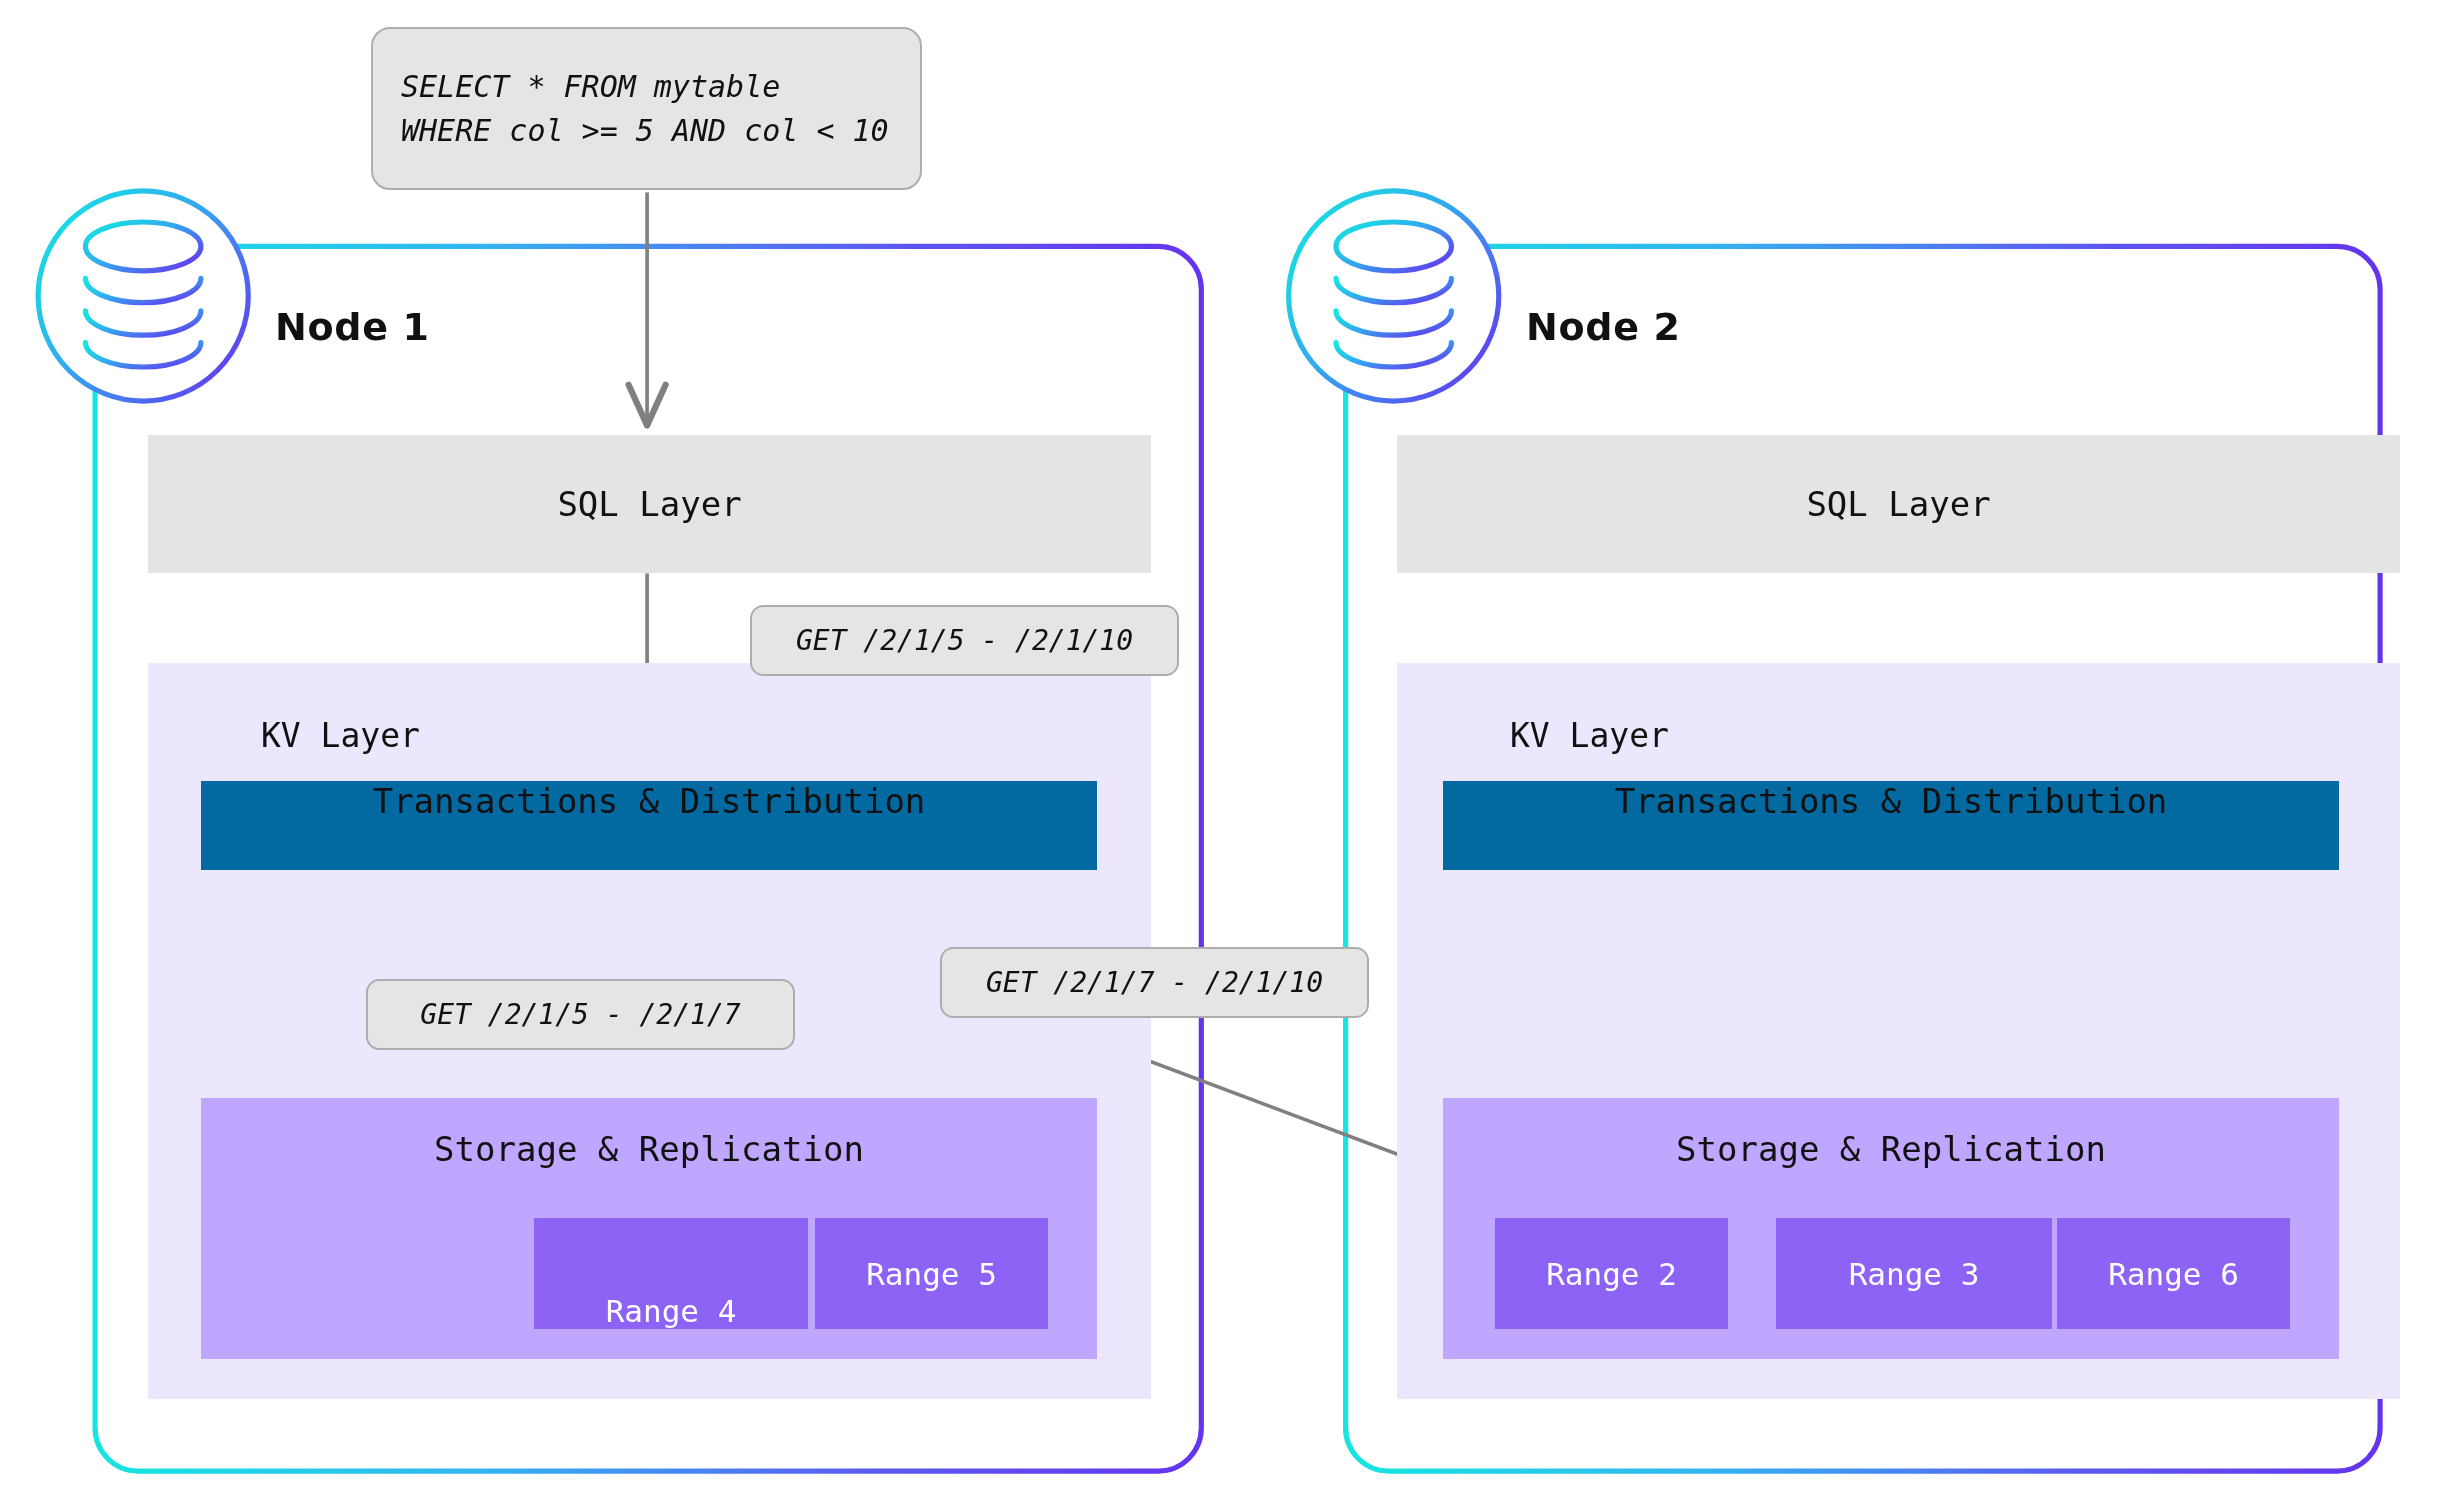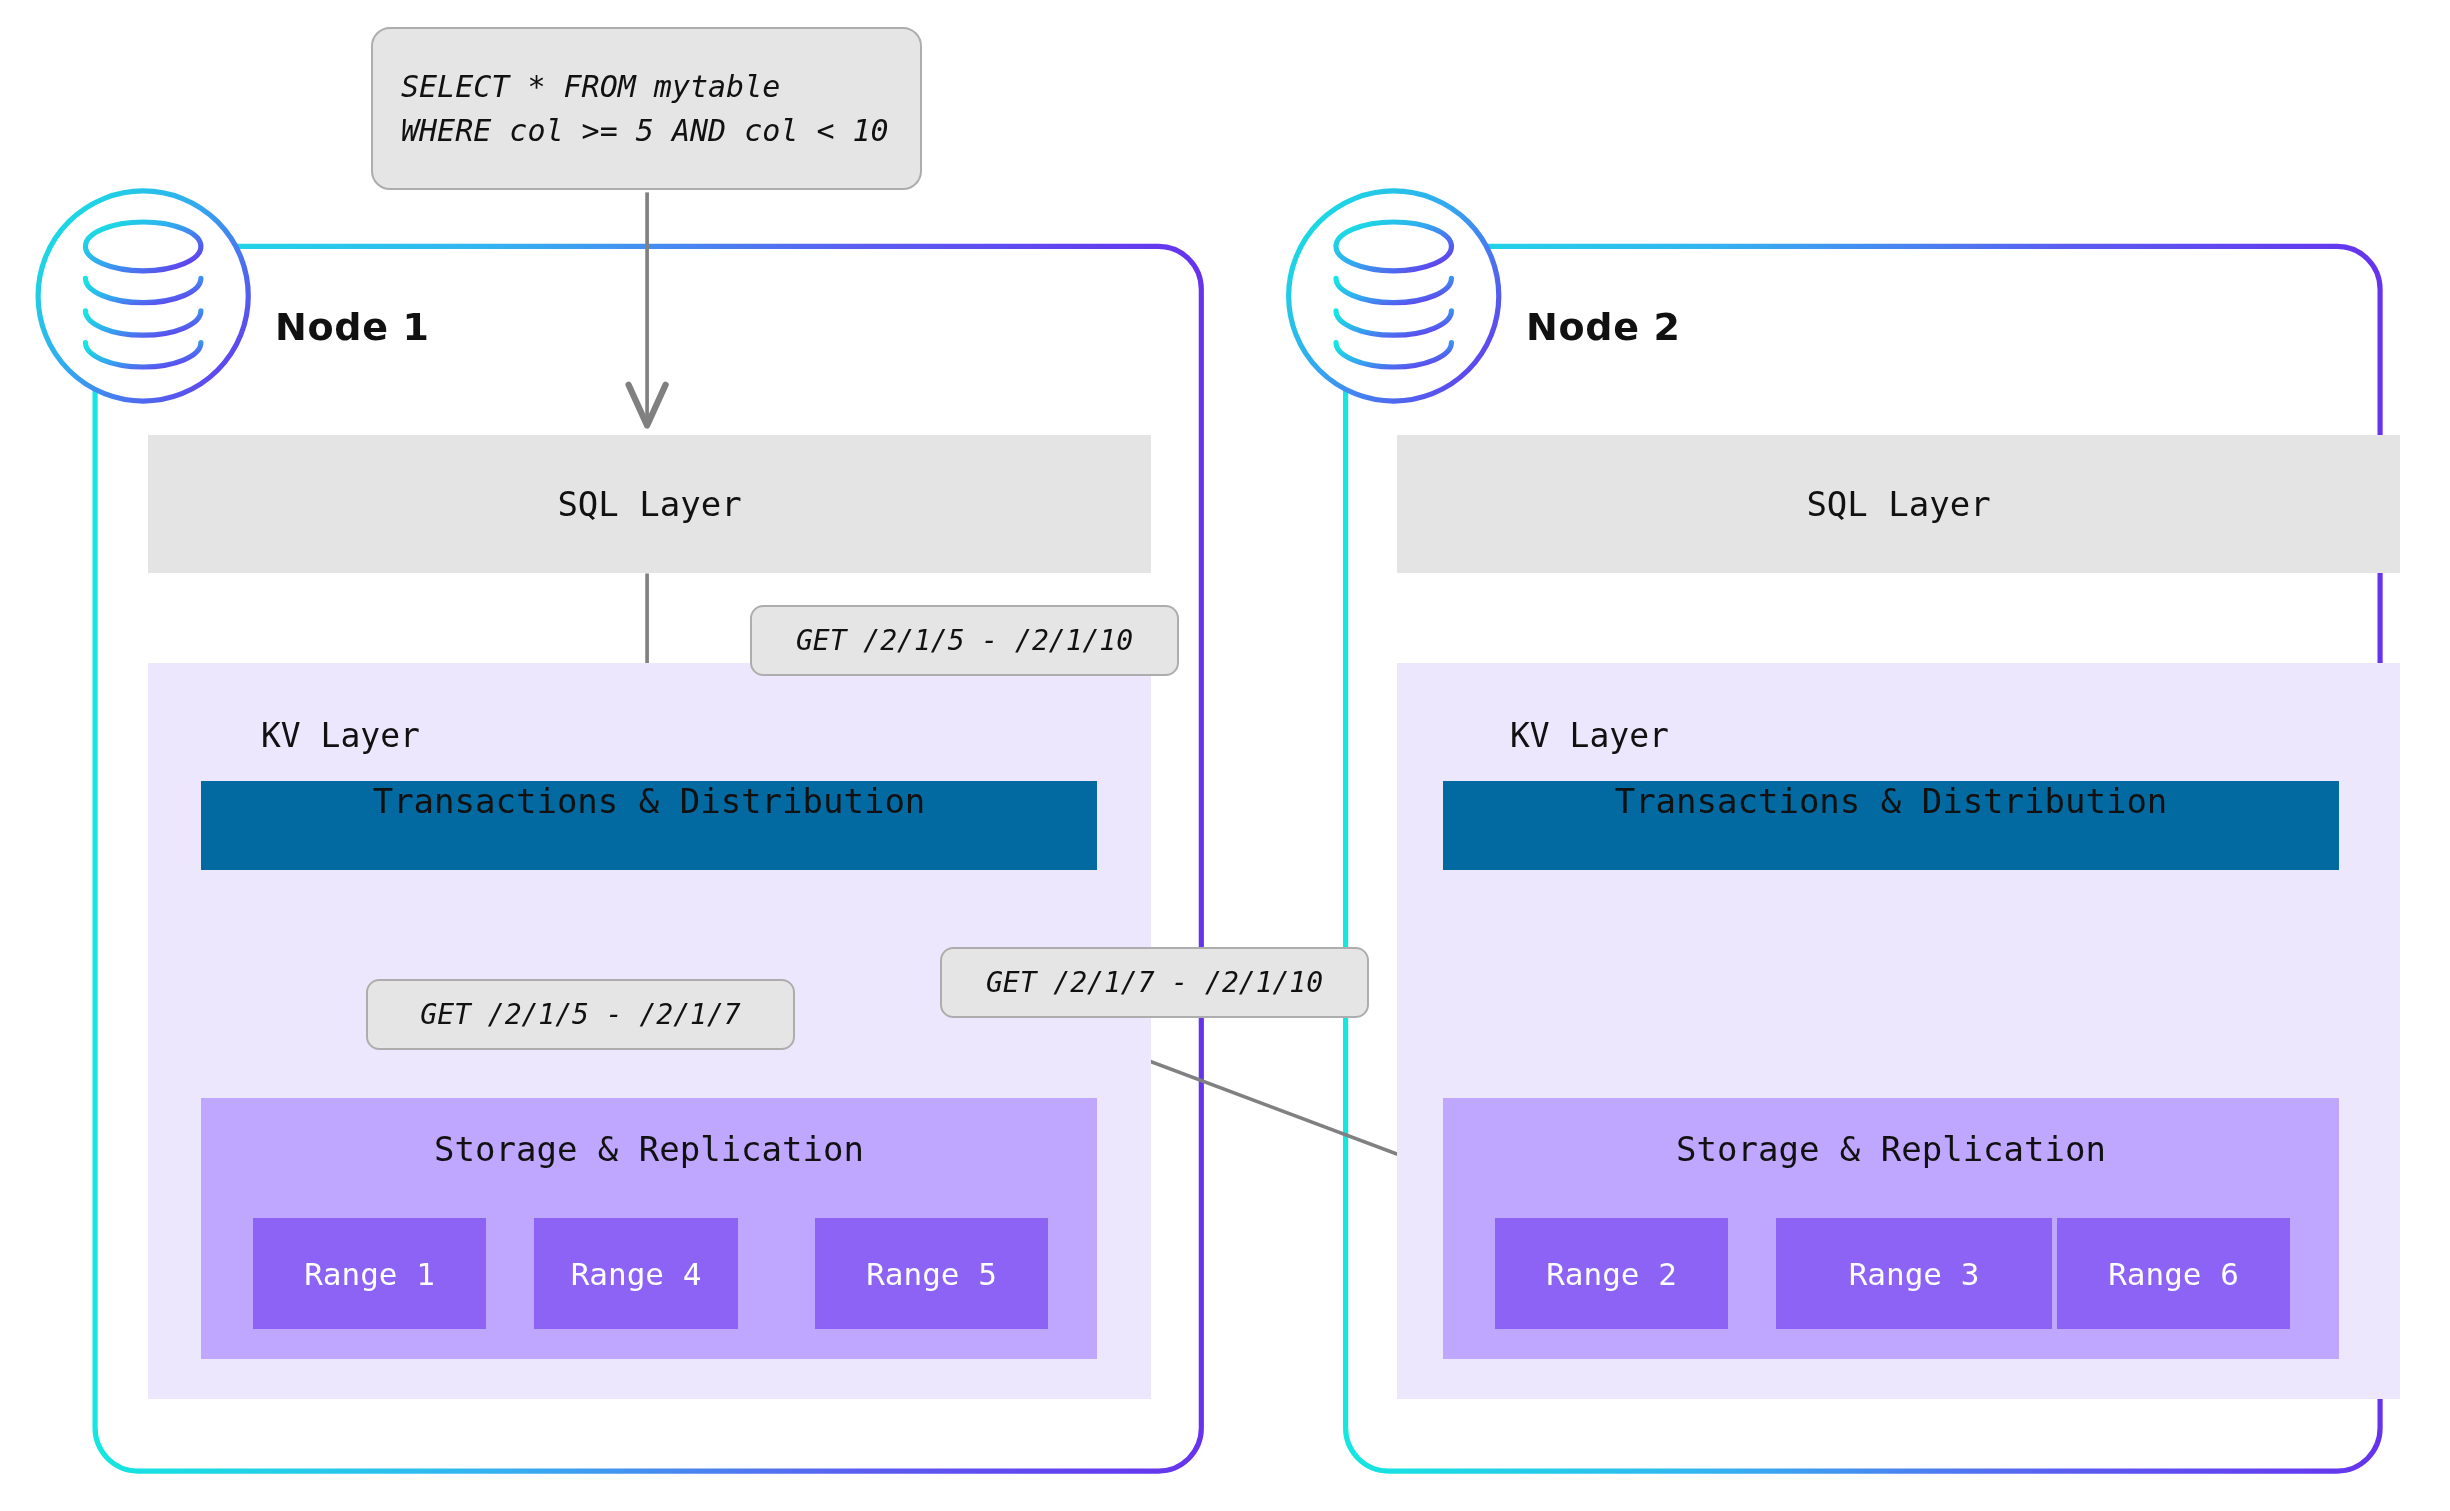--- a/index.html
+++ b/index.html
@@ -240,24 +240,21 @@
     <div class="kv-panel-label" style="left:113px; top:53px;">KV Layer</div>
   </div>
 
   <div class="txn-bar" style="left:201px; top:781px; width:896px; height:89px;">
     <span class="txn-bar-label">Transactions &amp; Distribution</span>
   </div>
 
   <div class="storage-panel" style="left:201px; top:1098px; width:896px; height:261px;">
     <div class="storage-panel-label" style="top:31px;">Storage &amp; Replication</div>
 
-    <div class="range-box" style="left:52px; top:120px; width:233px; height:111px;">
-      <span class="range-box-label">Range 1</span>
-    </div>
-    <div class="range-box" style="left:333px; top:120px; width:204px; height:111px;">
+    <div class="range-box" style="left:333px; top:120px; width:274px; height:111px;align-items:flex-end;">
       <span class="range-box-label">Range 4</span>
     </div>
     <div class="range-box" style="left:614px; top:120px; width:233px; height:111px;">
       <span class="range-box-label">Range 5</span>
     </div>
   </div>
 
   <div class="node-label" style="left:1526px; top:305px;">Node 2</div>
 
   <div class="sql-layer" style="left:1397px; top:435px; width:1003px; height:138px;">

